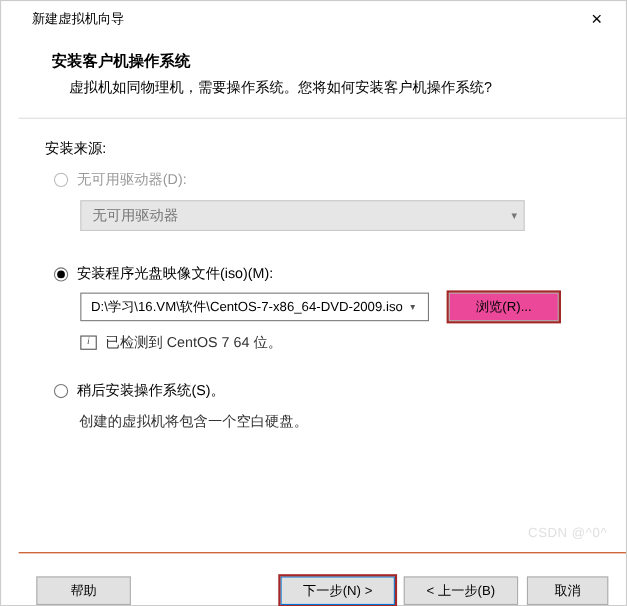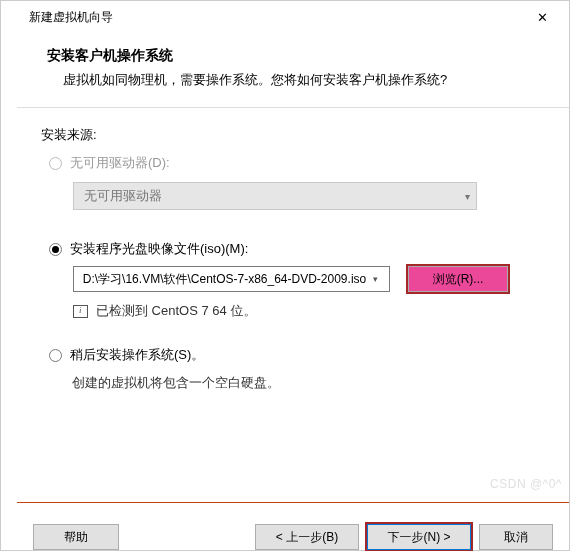--- a/index.html
+++ b/index.html
@@ -38,21 +38,21 @@
   .info-icon { width: 15px; height: 13px; border: 1px solid #555; position: relative; }
   .info-icon::after { content: "i"; position: absolute; font-size: 9px; font-style: italic; font-family: Georgia, serif; left: 5px; top: -1px; color: #555; }
   .blank-note { margin: 10px 0 0 23px; font-size: 13px; color: #333; }
   .footer { border-top: 1px solid #c2410c; height: 48px; display: flex; align-items: flex-end; padding: 0 16px; gap: 8px; }
   .btn { height: 26px; background: #e1e1e1; border: 1px solid #adadad; font-size: 12px; padding: 0 14px; font-family: inherit; cursor: pointer; min-width: 88px; }
   .btn.next { background: #e1e1e1; border: 1px solid #0078d7; outline: 2px solid #a52828; outline-offset: 0; min-width: 104px; }
   .btn.prev { min-width: 104px; }
   .btn.cancel { min-width: 74px; }
   .btn.help { min-width: 86px; }
   .spacer { flex: 1; }
-  .watermark { position: absolute; right: 8px; bottom: 60px; font-size: 12px; color: #e0e0e0; letter-spacing: 0.5px; pointer-events: none; }
+  .watermark { position: absolute; right: 18px; bottom: 60px; font-size: 12px; color: #e0e0e0; letter-spacing: 0.5px; pointer-events: none; }
 </style>
 </head>
 <body>
 
 <div class="window">
 
   <div class="titlebar">
     <span class="titlebar-title">新建虚拟机向导</span>
     <div class="close-btn">
       <span>✕</span>
@@ -99,20 +99,20 @@
         <span>稍后安装操作系统(S)。</span>
       </div>
       <div class="blank-note">创建的虚拟机将包含一个空白硬盘。</div>
 
     </div>
   </div>
 
   <div class="footer">
     <button class="btn help">帮助</button>
     <div class="spacer"></div>
+    <button class="btn next">下一步(N) &gt;</button>
     <button class="btn prev">&lt; 上一步(B)</button>
-    <button class="btn next">下一步(N) &gt;</button>
     <button class="btn cancel">取消</button>
   </div>
 
 </div>
 
 <div class="watermark">CSDN @^0^</div>
 
 </body></html>

